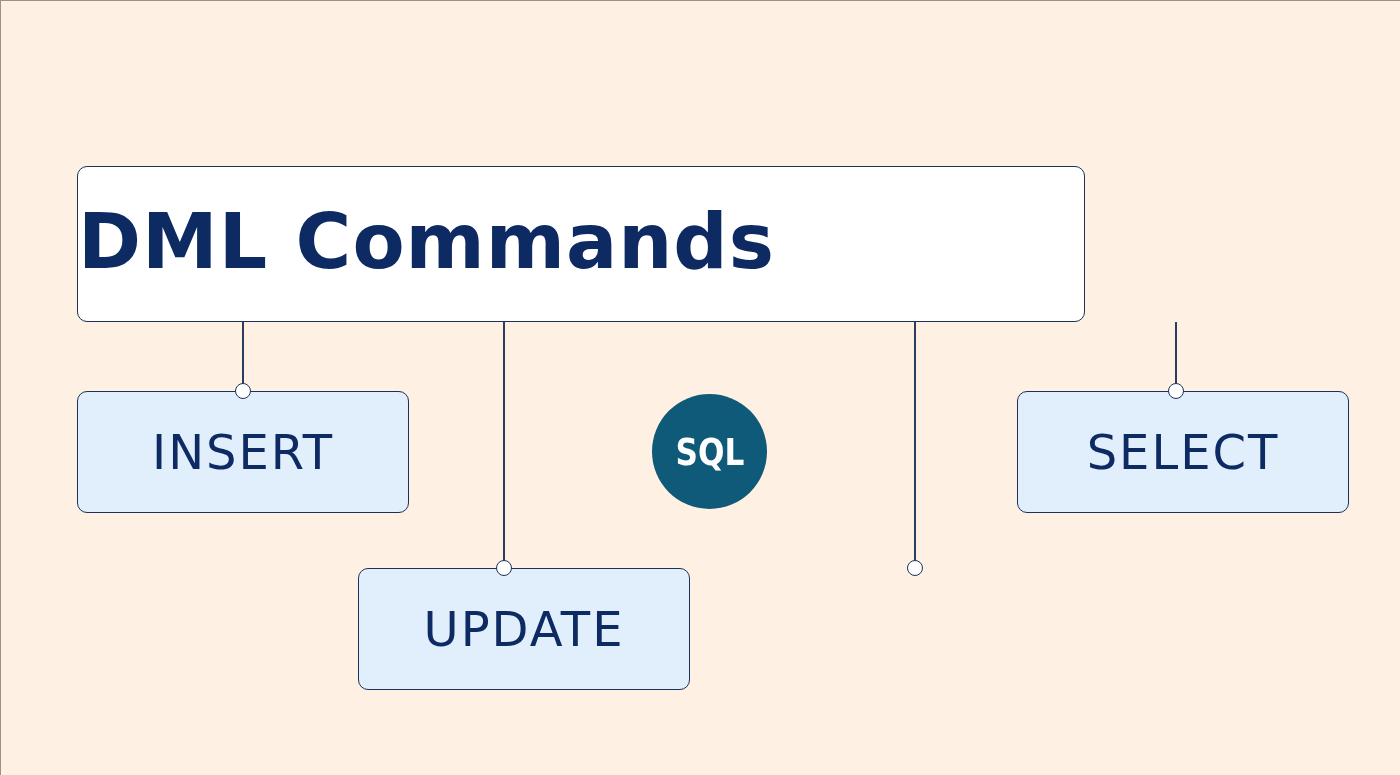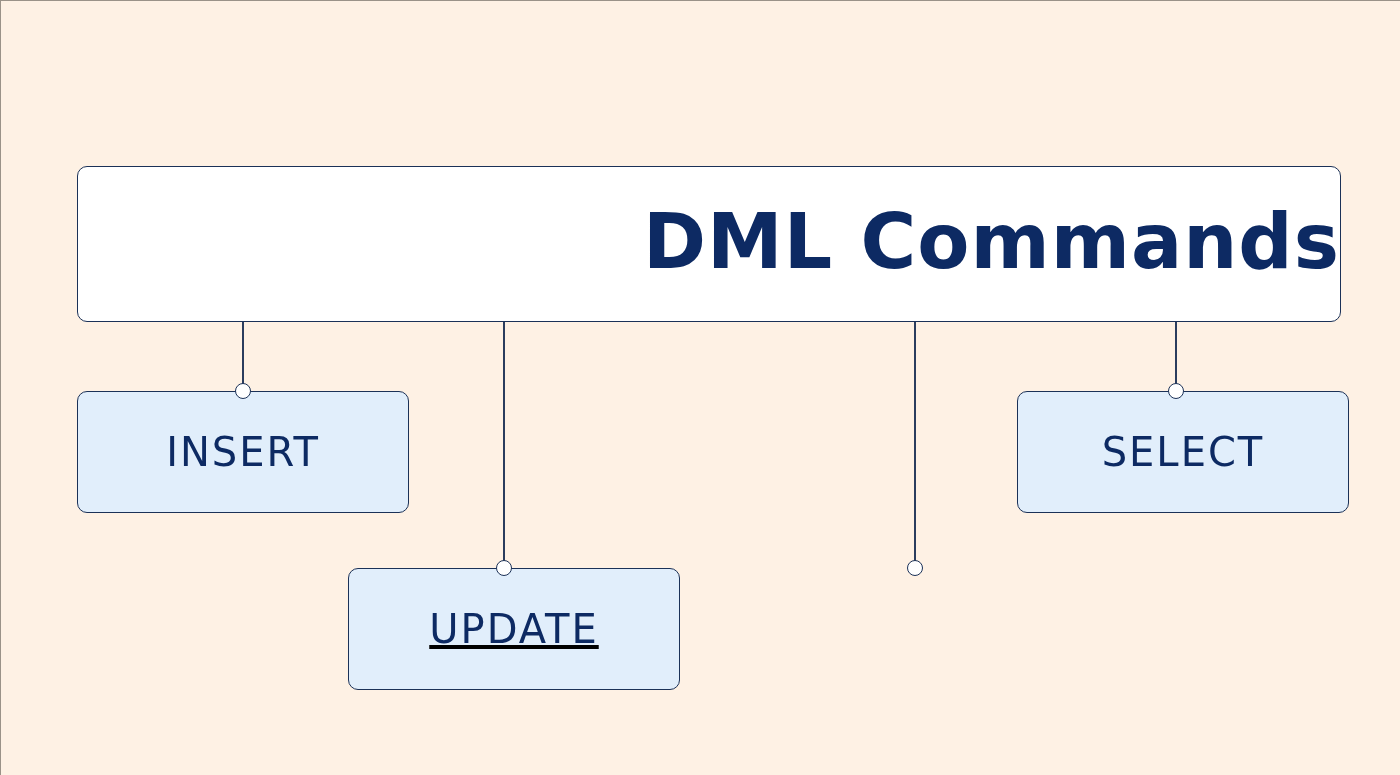--- a/index.html
+++ b/index.html
@@ -20,29 +20,29 @@
     .canvas {
       position: absolute;
       left: 0; top: 0;
       width: 1400px;
       height: 775px;
     }
     .title-box {
       position: absolute;
       left: 76px;
       top: 165px;
-      width: 1264px;
+      width: 1008px;
       height: 156px;
       box-sizing: border-box;
       background: #ffffff;
       border: 1.5px solid #1b3157;
       border-radius: 10px;
       display: flex;
       align-items: center;
-      justify-content: flex-end;
+      justify-content: flex-start;
     }
     .title-text {
       color: #0d2a63;
       font-family: "DejaVu Sans", "Liberation Sans", sans-serif;
       font-weight: bold;
       font-size: 76px;
       letter-spacing: 1px;
       line-height: 1;
       margin-top: -4px;
     }
@@ -71,21 +71,21 @@
       border-radius: 10px;
       display: flex;
       align-items: center;
       justify-content: center;
       z-index: 2;
     }
     .cmd-text {
       color: #0d2a63;
       font-family: "DejaVu Sans", "Liberation Sans", sans-serif;
       font-weight: normal;
-      font-size: 40px;
+      font-size: 48px;
       letter-spacing: 2px;
       line-height: 1;
     }
     .sql-badge {
       position: absolute;
       left: 651px;
       top: 393px;
       width: 115px;
       height: 115px;
       border-radius: 50%;
@@ -122,23 +122,26 @@
   <div class="connector" style="left:913px; top:321px; height:246px;"></div>
   <div class="dot" style="left:906px; top:559px;"></div>
 
   <div class="connector" style="left:1174px; top:321px; height:69px;"></div>
   <div class="dot" style="left:1167px; top:382px;"></div>
 
   <div class="cmd-box" style="left:76px; top:390px;">
     <span class="cmd-text">INSERT</span>
   </div>
 
-  <div class="cmd-box" style="left:347px; top:567px;text-decoration:underline;">
+  <div class="cmd-box" style="left:357px; top:567px;">
     <span class="cmd-text">UPDATE</span>
   </div>
 
 
   <div class="cmd-box" style="left:1008px; top:390px;margin-left:8px;">
     <span class="cmd-text">SELECT</span>
   </div>
 
+  <div class="sql-badge">
+    <span class="sql-text">SQL</span>
+  </div>
 
 </div>
 
 </body></html>

